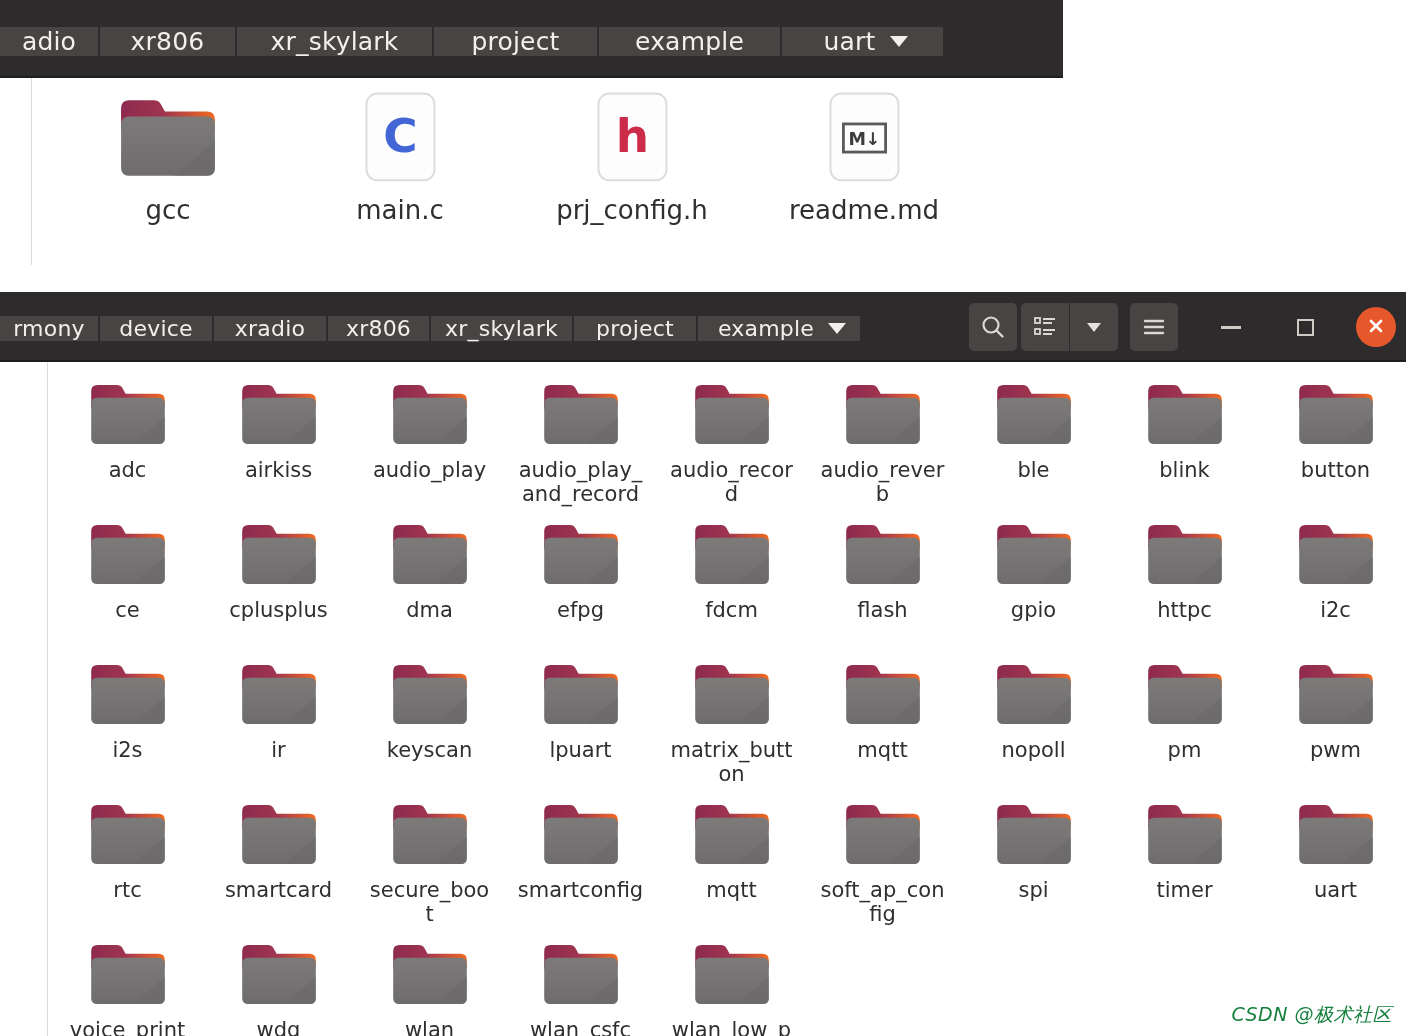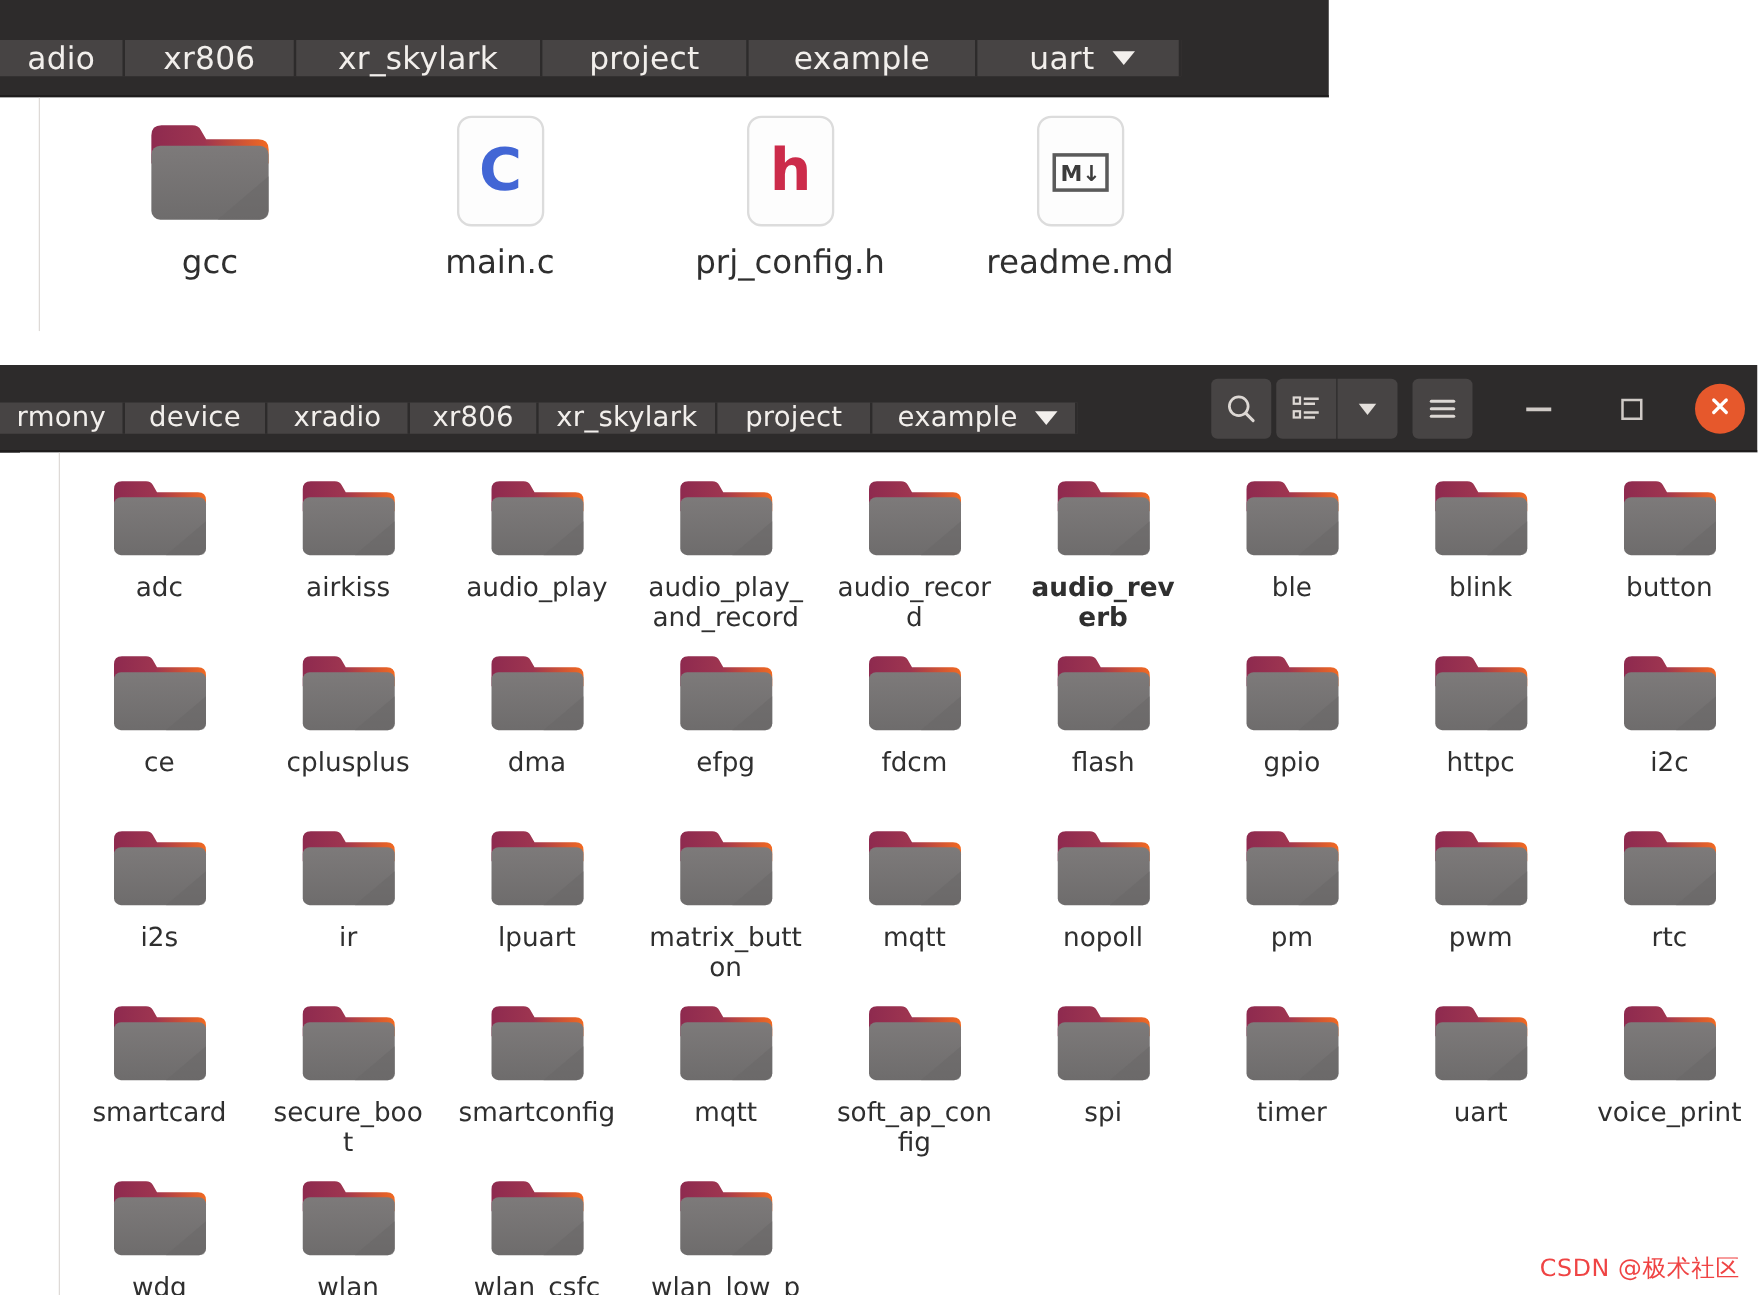--- a/index.html
+++ b/index.html
@@ -9,21 +9,21 @@
     font-family:"DejaVu Sans","Liberation Sans",sans-serif;
     overflow:hidden;
     position:relative;
   }
 
   
   .window{position:absolute;box-sizing:border-box;}
 
   .titlebar{
     background:#2d2b2b;
-    display:flex;align-items:flex-end;
+    display:flex;align-items:center;
     box-sizing:border-box;
     position:relative;
   }
   .titlebar::after{
     content:"";position:absolute;left:0;right:0;bottom:0;height:2px;
     background:#1f1d1d;
   }
 
   .crumbs{display:flex;align-items:center;height:100%;}
   .crumb{
@@ -102,24 +102,25 @@
     line-height:1.12;
     word-break:break-all;
     max-width:100%;
     margin-top:6px;
   }
 
   
   .watermark{
     position:absolute;
     right:14px;bottom:8px;
-    color:#ef4444;
+    color:#15803d;
     font-size:19px;
     letter-spacing:.5px;
     white-space:nowrap;
+    font-style:italic;
   }
 </style>
 </head>
 <body>
 
 <div class="window" id="top-window" style="left:0;top:0;width:1063px;height:265px;">
 
   <div class="titlebar" style="height:78px;width:1063px;">
     <div class="crumbs" id="top-crumbs" style="height:64px;margin-top:4px;">
         <div class="crumb first" style="font-size: 25px; width: 100px;">
@@ -396,21 +397,21 @@
       </linearGradient>
       <linearGradient id="fbod80" x1="0" y1="0" x2="0" y2="1">
         <stop offset="0%" stop-color="#7d7a7a"></stop>
         <stop offset="100%" stop-color="#6e6c6c"></stop>
       </linearGradient>
     </defs>
     <path d="M4 14 q0-8 8-8 h24 q5 0 7 4 l4 7 h41 q8 0 8 8 v11 h-92 z" fill="url(#ftab80)"></path>
     <rect x="4" y="22" width="92" height="58" rx="7" fill="url(#fbod80)"></rect>
     <path d="M96 46 v27 q0 7-7 7 h-33 z" fill="#6a6868" opacity="0.55"></path>
   </svg></div>
-          <div class="label" style="width: 126px; font-weight: bold;">audio_reverb</div>
+          <div class="label" style="width: 126px;">audio_reverb</div>
         </div>
         <div class="cell" style="width: 151px; height: 140px; padding-top: 4px;">
           <div><svg width="80" height="69" viewBox="0 0 100 86">
     <defs>
       <linearGradient id="ftab80" x1="0" y1="0" x2="1" y2="0">
         <stop offset="0%" stop-color="#8e2a4f"></stop>
         <stop offset="45%" stop-color="#9e3550"></stop>
         <stop offset="100%" stop-color="#f26a21"></stop>
       </linearGradient>
       <linearGradient id="fbod80" x1="0" y1="0" x2="0" y2="1">
@@ -663,20 +664,39 @@
       <linearGradient id="fbod80" x1="0" y1="0" x2="0" y2="1">
         <stop offset="0%" stop-color="#7d7a7a"></stop>
         <stop offset="100%" stop-color="#6e6c6c"></stop>
       </linearGradient>
     </defs>
     <path d="M4 14 q0-8 8-8 h24 q5 0 7 4 l4 7 h41 q8 0 8 8 v11 h-92 z" fill="url(#ftab80)"></path>
     <rect x="4" y="22" width="92" height="58" rx="7" fill="url(#fbod80)"></rect>
     <path d="M96 46 v27 q0 7-7 7 h-33 z" fill="#6a6868" opacity="0.55"></path>
   </svg></div>
           <div class="label" style="width: 126px;">ir</div>
+        </div>
+        <div class="cell" style="width: 151px; height: 140px; padding-top: 4px;">
+          <div><svg width="80" height="69" viewBox="0 0 100 86">
+    <defs>
+      <linearGradient id="ftab80" x1="0" y1="0" x2="1" y2="0">
+        <stop offset="0%" stop-color="#8e2a4f"></stop>
+        <stop offset="45%" stop-color="#9e3550"></stop>
+        <stop offset="100%" stop-color="#f26a21"></stop>
+      </linearGradient>
+      <linearGradient id="fbod80" x1="0" y1="0" x2="0" y2="1">
+        <stop offset="0%" stop-color="#7d7a7a"></stop>
+        <stop offset="100%" stop-color="#6e6c6c"></stop>
+      </linearGradient>
+    </defs>
+    <path d="M4 14 q0-8 8-8 h24 q5 0 7 4 l4 7 h41 q8 0 8 8 v11 h-92 z" fill="url(#ftab80)"></path>
+    <rect x="4" y="22" width="92" height="58" rx="7" fill="url(#fbod80)"></rect>
+    <path d="M96 46 v27 q0 7-7 7 h-33 z" fill="#6a6868" opacity="0.55"></path>
+  </svg></div>
+          <div class="label" style="width: 126px;">keyscan</div>
         </div>
         <div class="cell" style="width: 151px; height: 140px; padding-top: 4px;">
           <div><svg width="80" height="69" viewBox="0 0 100 86">
     <defs>
       <linearGradient id="ftab80" x1="0" y1="0" x2="1" y2="0">
         <stop offset="0%" stop-color="#8e2a4f"></stop>
         <stop offset="45%" stop-color="#9e3550"></stop>
         <stop offset="100%" stop-color="#f26a21"></stop>
       </linearGradient>
       <linearGradient id="fbod80" x1="0" y1="0" x2="0" y2="1">

